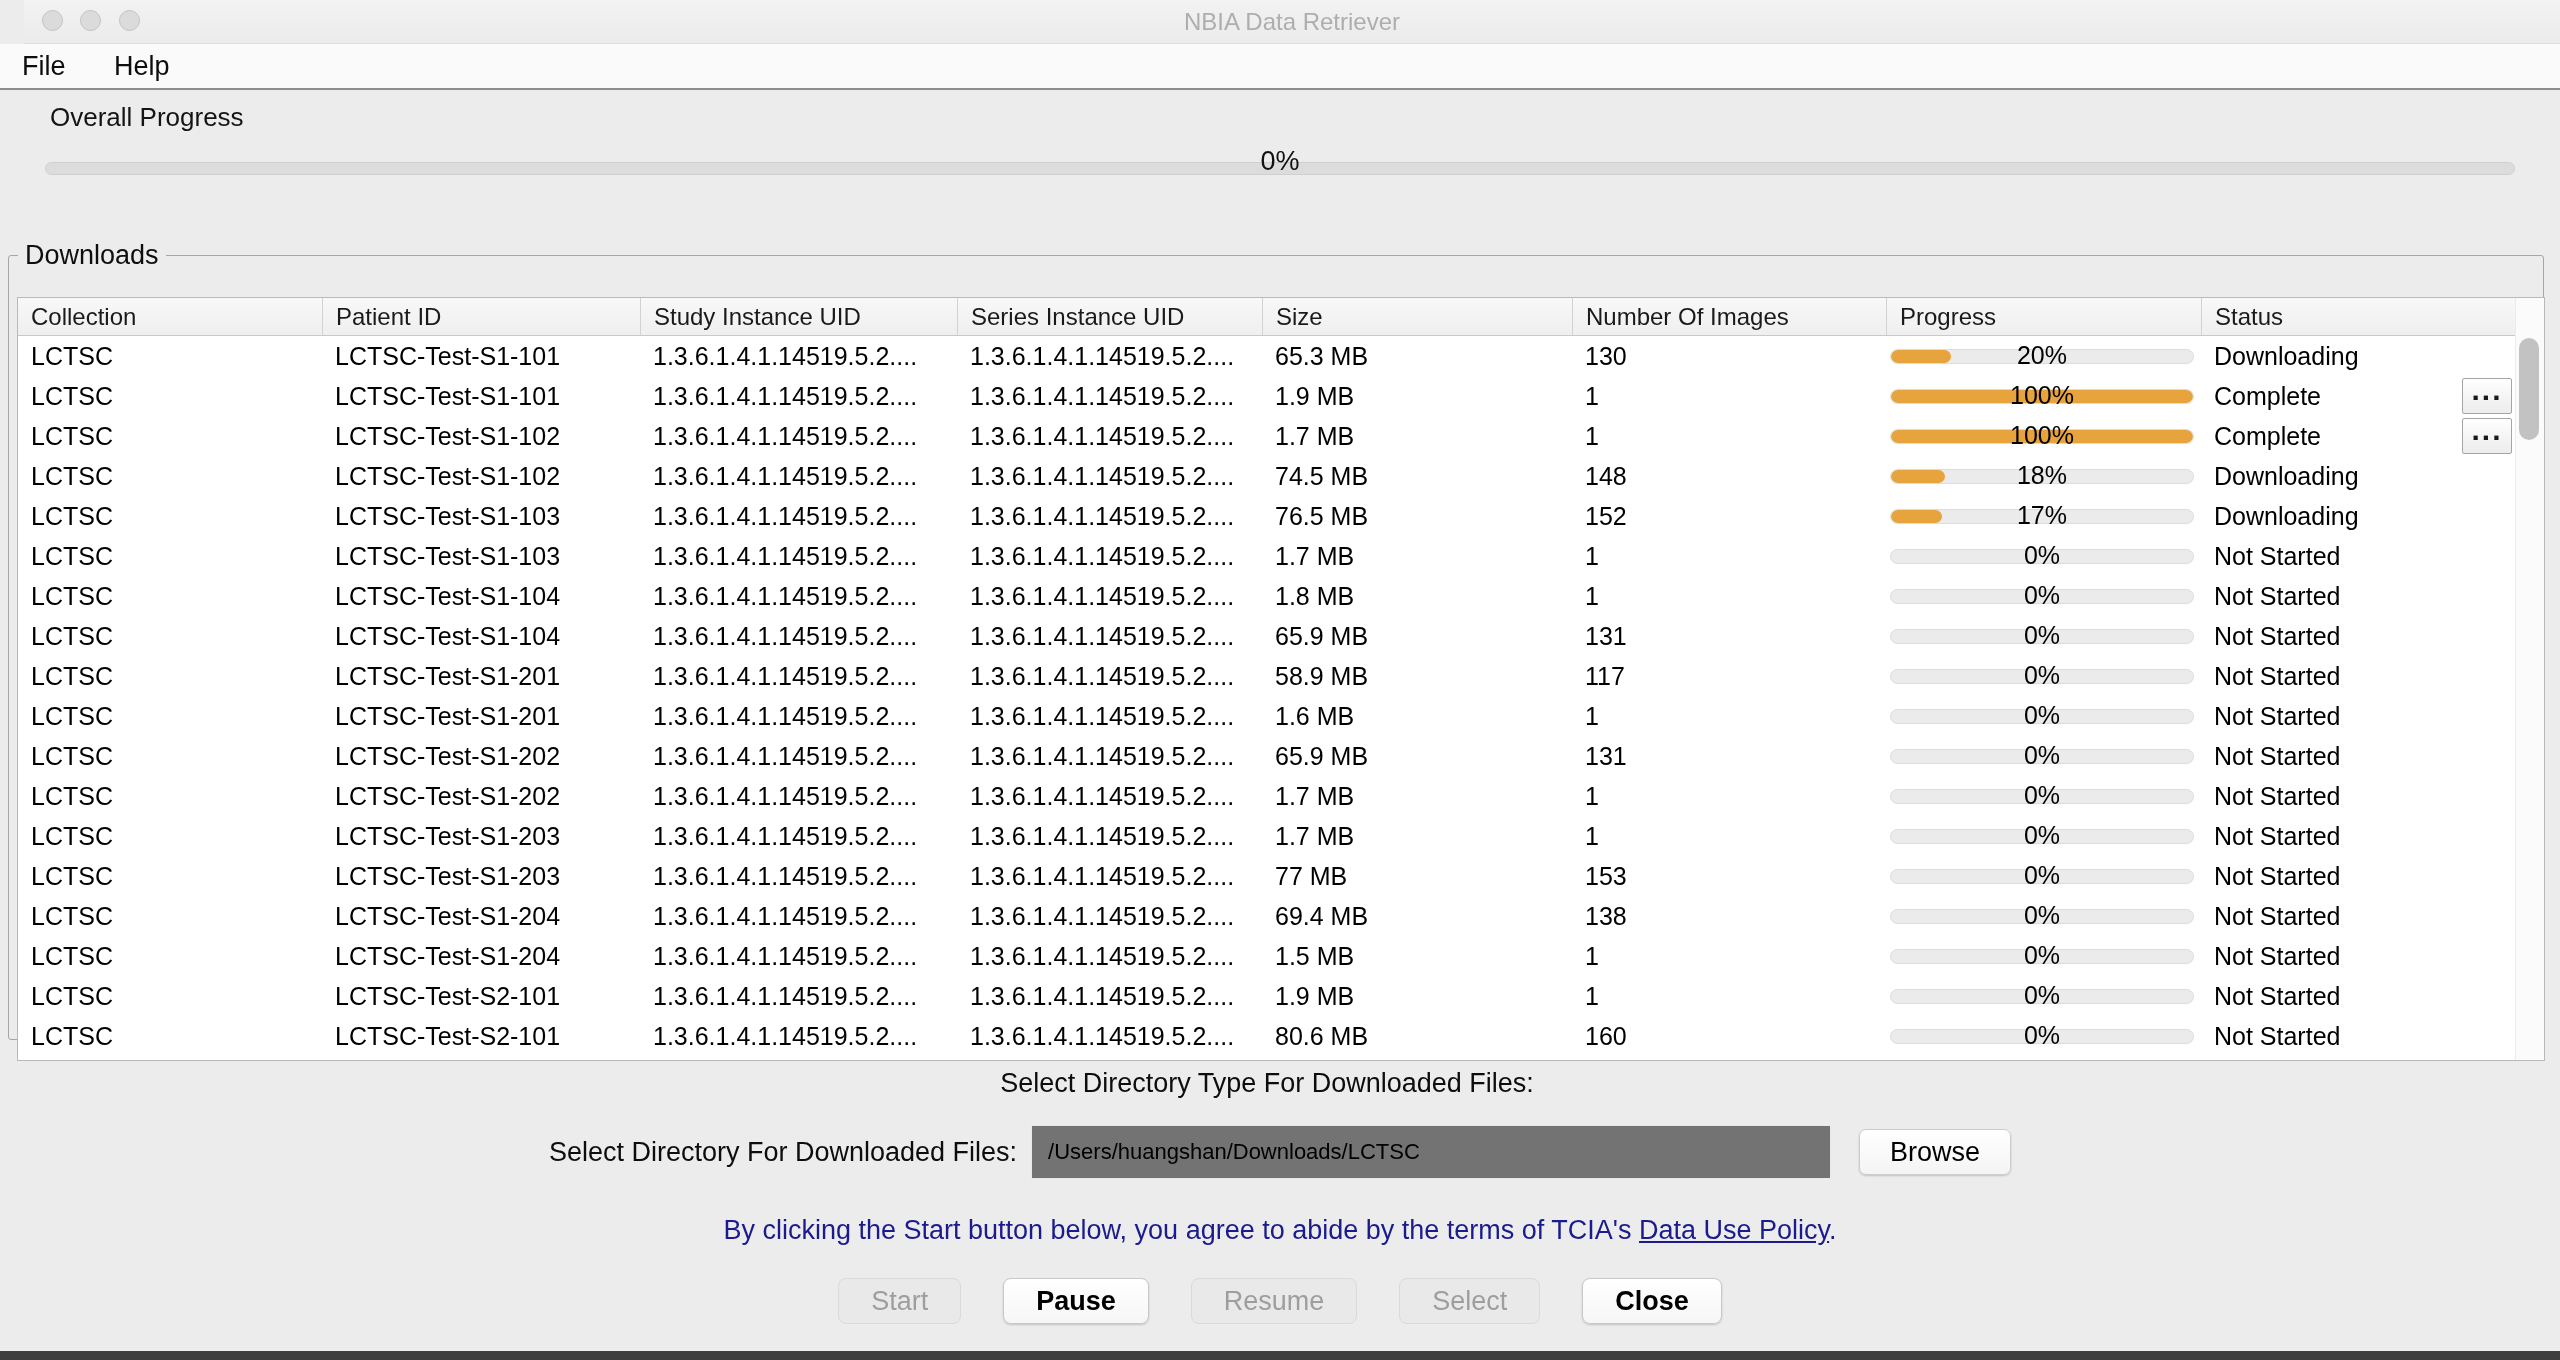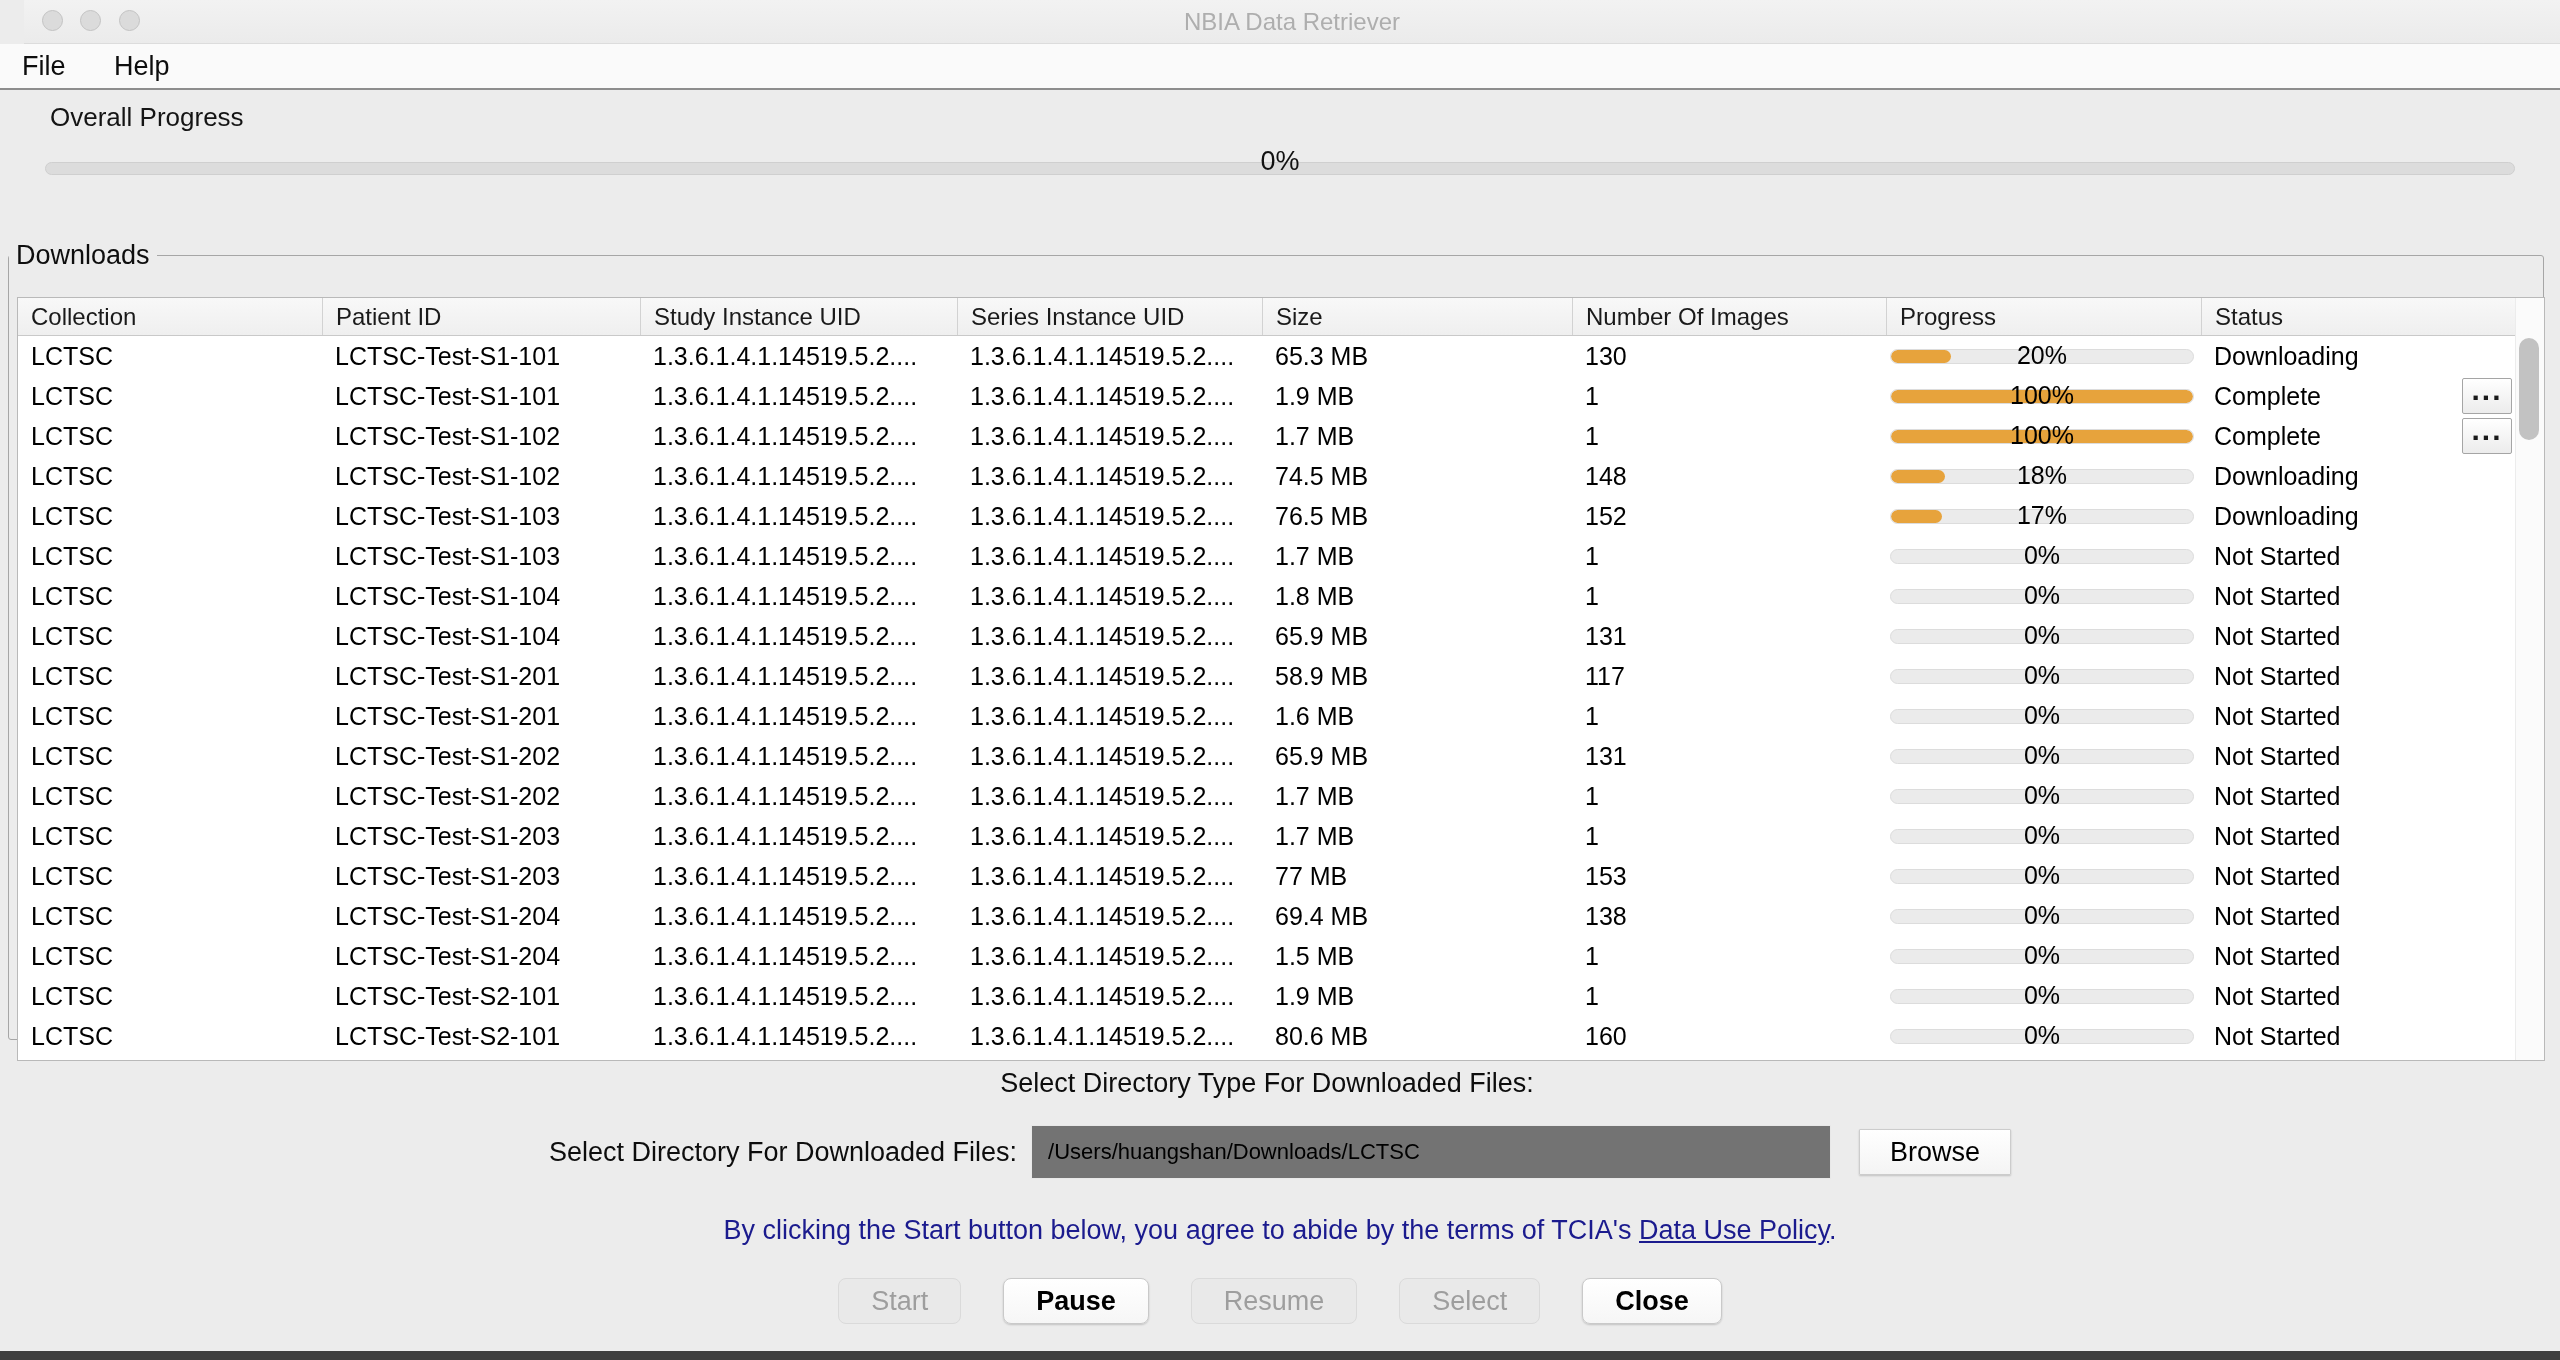--- a/index.html
+++ b/index.html
@@ -23,21 +23,21 @@
   .mi-file{margin-left:22px;}
   .mi-help{margin-left:44px;}
   
   .overall-label{position:absolute;left:50px;top:102px;font-size:26px;color:#141414;}
   .obar{position:absolute;left:45px;right:45px;top:162px;height:13px;background:#dcdcdc;
     border:1px solid #cfcfcf;border-radius:7px;box-sizing:border-box;}
   .opct{position:absolute;left:0;right:0;top:146px;text-align:center;font-size:27px;color:#111;}
   
   fieldset.dlbox{position:absolute;left:8px;top:240px;width:2536px;height:800px;
     margin:0;padding:0;border:1px solid #a6a6a6;border-radius:3px;box-sizing:border-box;}
-  fieldset.dlbox legend{padding:0 7px;font-size:27px;color:#0e0e0e;}
+  fieldset.dlbox legend{margin-left:9px;padding:0 7px;font-size:27px;color:#0e0e0e;}
   .tablebox{position:absolute;left:8px;top:26px;width:2528px;height:764px;background:#fff;
     border:1px solid #b9b9b9;box-sizing:border-box;overflow:hidden;}
   .thead{display:flex;height:38px;width:2498px;background:linear-gradient(#f8f8f8,#efefef);
     border-bottom:1px solid #c9c9c9;box-sizing:border-box;}
   .hcell{box-sizing:border-box;padding-left:13px;font-size:24px;line-height:37px;color:#1a1a1a;
     border-left:1px solid #d2d2d2;white-space:nowrap;overflow:hidden;flex:none;}
   .hcell:first-child{border-left:none;}
   .trow{display:flex;height:40px;width:2498px;}
   .cell{box-sizing:border-box;padding-left:13px;font-size:25px;line-height:40px;color:#000;
     white-space:nowrap;overflow:hidden;flex:none;}
@@ -67,21 +67,21 @@
     border:1px solid #b2b2b2;background:linear-gradient(#ffffff,#efefef);position:relative;
     margin-right:11px;}
   .radio.sel::after{content:"";position:absolute;left:8px;top:8px;width:12px;height:12px;
     border-radius:50%;background:#2c2c2c;}
   .dirrow{position:absolute;top:1122px;left:0;width:100%;height:60px;display:flex;
     align-items:center;justify-content:center;font-size:27px;color:#0d0d0d;}
   .dirfield{width:800px;height:54px;margin-left:14px;background:#737373;border:1px solid #e8e8e8;
     box-sizing:border-box;font-size:22px;padding:0 16px;color:#000;
     font-family:"Liberation Sans","DejaVu Sans",sans-serif;outline:none;}
   .browsebtn{margin-left:28px;height:46px;padding:0 30px;font-size:27px;color:#000;
-    background:linear-gradient(#ffffff,#f4f4f4);border:1px solid #cccccc;border-radius:1px;
+    background:linear-gradient(#ffffff,#f4f4f4);border:1px solid #cccccc;border-radius:7px;
     box-shadow:0 1px 2px rgba(0,0,0,.18);
     font-family:"Liberation Sans","DejaVu Sans",sans-serif;}
   .policy{position:absolute;top:1208px;left:0;width:100%;height:44px;text-align:center;
     font-size:27px;line-height:44px;color:#1b1b8e;}
   .policy .link{text-decoration:underline;cursor:pointer;}
   .actions{position:absolute;top:1278px;left:0;width:100%;display:flex;justify-content:center;
     gap:42px;}
   .abtn{height:46px;padding:0 32px;font-size:27px;border-radius:8px;box-sizing:border-box;
     font-family:"Liberation Sans","DejaVu Sans",sans-serif;}
   .abtn.on{background:linear-gradient(#ffffff,#f6f6f6);border:1px solid #c9c9c9;color:#000;

